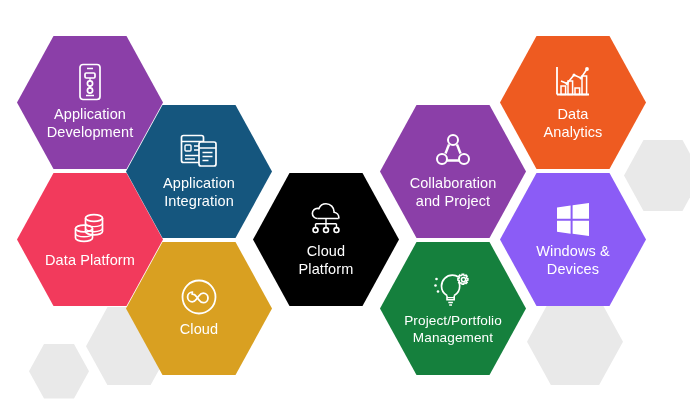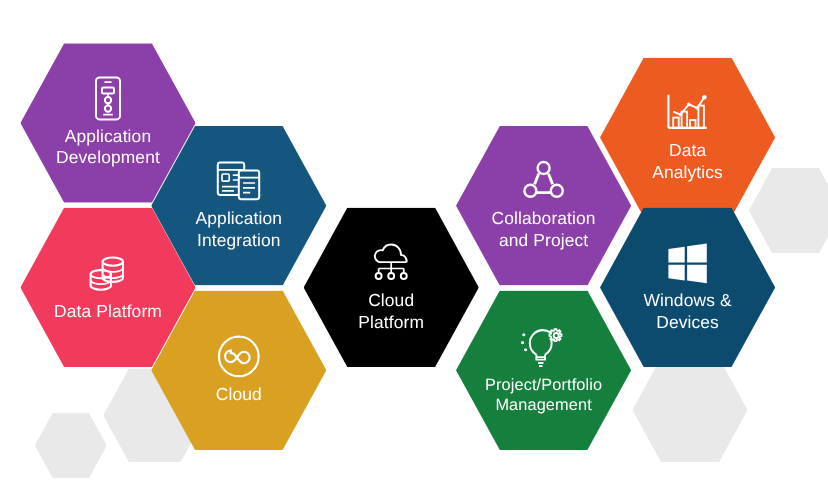--- a/index.html
+++ b/index.html
@@ -172,41 +172,41 @@
         <circle cx="2.5" cy="15.5" r="1.3" fill="#fff" stroke="none"></circle>
         <circle cx="5" cy="21.5" r="1.3" fill="#fff" stroke="none"></circle>
         <path d="M31 5.5l1.1.3.9-.7 1.1 1.1-.7.9.3 1.1 1.2.3v1.6l-1.2.3-.3 1.1.7.9-1.1 1.1-.9-.7-1.1.3-.3 1.2h-1.6l-.3-1.2-1.1-.3-.9.7-1.1-1.1.7-.9-.3-1.1-1.2-.3V8.5l1.2-.3.3-1.1-.7-.9 1.1-1.1.9.7 1.1-.3.3-1.2h1.6z" stroke-width="1.5"></path>
         <circle cx="30.5" cy="9.6" r="2.1" stroke-width="1.5"></circle>
       </svg>
     </span>
     <span class="hex-label small">Project/Portfolio
 Management</span>
   </div>
 
-  <div class="hex hex-tile" style="left: 500px; top: 48px; background: rgb(238, 91, 33); align-items: center;">
+  <div class="hex hex-tile" style="left: 500px; top: 36px; background: rgb(238, 91, 33); align-items: center;">
     <span class="hex-icon">
       <svg width="38" height="34" viewBox="0 0 38 34" fill="none" stroke="#fff" stroke-width="1.7">
         <line x1="3" y1="2" x2="3" y2="29.5" stroke-width="1.8"></line>
         <line x1="3" y1="29.5" x2="35" y2="29.5" stroke-width="1.8"></line>
         <rect x="7" y="21" width="4.6" height="8.5" stroke-width="1.5"></rect>
         <rect x="14" y="16" width="4.6" height="13.5" stroke-width="1.5"></rect>
         <rect x="21" y="23" width="4.6" height="6.5" stroke-width="1.5"></rect>
         <rect x="28" y="11" width="4.6" height="18.5" stroke-width="1.5"></rect>
         <polyline points="7,16 13,18.5 20,10 27,13 33,4" stroke-width="1.6"></polyline>
         <circle cx="13" cy="18.5" r="1.5" fill="#fff" stroke="none"></circle>
         <circle cx="20" cy="10" r="1.5" fill="#fff" stroke="none"></circle>
         <circle cx="27" cy="13" r="1.5" fill="#fff" stroke="none"></circle>
         <circle cx="33" cy="4" r="1.9" fill="#fff" stroke="none"></circle>
       </svg>
     </span>
     <span class="hex-label">Data
 Analytics</span>
   </div>
 
-  <div class="hex hex-tile" style="left: 500px; top: 173px; background: #0c4a6e;">
+  <div class="hex hex-tile" style="left: 500px; top: 173px; background: #8b5cf6;">
     <span class="hex-icon">
       <svg width="36" height="36" viewBox="0 0 36 36" fill="#fff" stroke="none">
         <path d="M2 6.6 15.6 4.6v13.1H2z"></path>
         <path d="M17.6 4.3 34 2v15.7H17.6z"></path>
         <path d="M2 19.7h13.6v13.1L2 30.8z"></path>
         <path d="M17.6 19.7H34V35l-16.4-2.3z"></path>
       </svg>
     </span>
     <span class="hex-label">Windows &amp;
 Devices</span>

